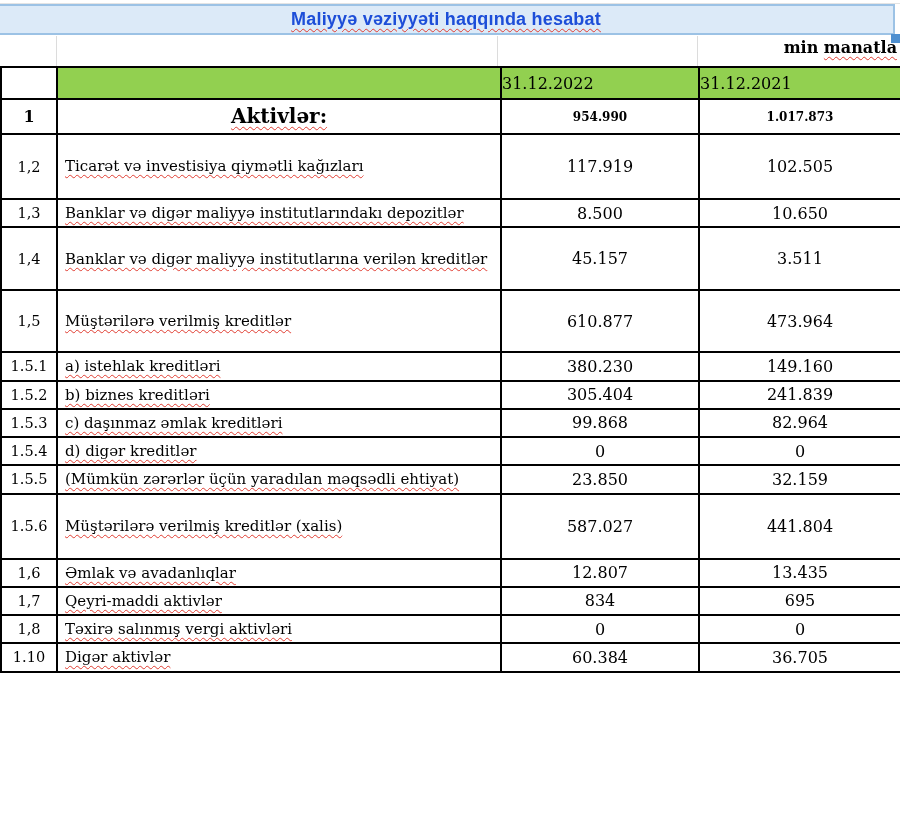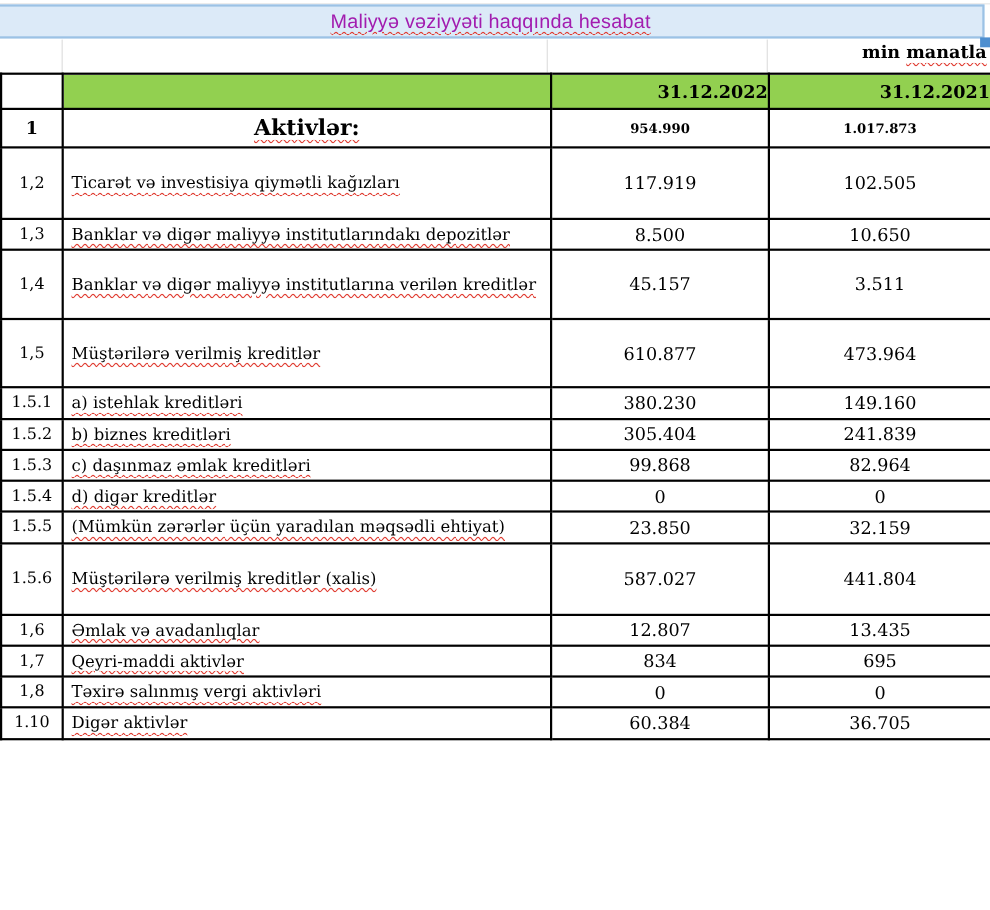--- a/index.html
+++ b/index.html
@@ -20,21 +20,21 @@
 
   
   .title-bar {
     position:absolute; left:-3px; top:4px; width:898px; height:31px;
     background:var(--bar-fill);
     border:2px solid var(--bar-border);
     display:flex; align-items:center; justify-content:center;
   }
   .title-text {
     font-family:"Liberation Sans","DejaVu Sans",sans-serif;
-    font-weight:normal; font-size:18px; color:#a21caf;
+    font-weight:bold; font-size:18px; color:#1d4ed8;
     letter-spacing:.2px;
   }
   .shape-handle {
     position:absolute; right:0; top:34px; width:9px; height:9px;
     background:var(--handle);
   }
 
   .unit-row {
     position:absolute; top:38px; right:3px;
     font-weight:bold; font-size:16px; text-align:right;
@@ -53,21 +53,21 @@
     border-collapse:collapse; table-layout:fixed;
   }
   .fin th, .fin td {
     border:2px solid #000;
     vertical-align:middle;
     overflow:hidden;
   }
   .fin thead tr { height:32px; }
 
   .cell-blank { background:#ffffff; }
-  .green { background:var(--green); font-weight:bold; font-size:16px; text-align:right;margin-left:33px; }
+  .green { background:var(--green); font-weight:normal; font-size:16px; text-align:left;margin-left:33px; }
 
   .idx   { text-align:center; font-size:14.5px; padding:2px 1px; }
   .label { text-align:left; font-size:15px; line-height:1.35; padding:3px 7px; }
   .num   { text-align:center; font-size:16px; }
 
   .total-row td { font-weight:bold; }
   .total-row .label { text-align:center; font-size:20px; }
   .total-row .num { font-size:12px; }
   .total-row .idx { font-size:16px; font-weight:bold; }
 

